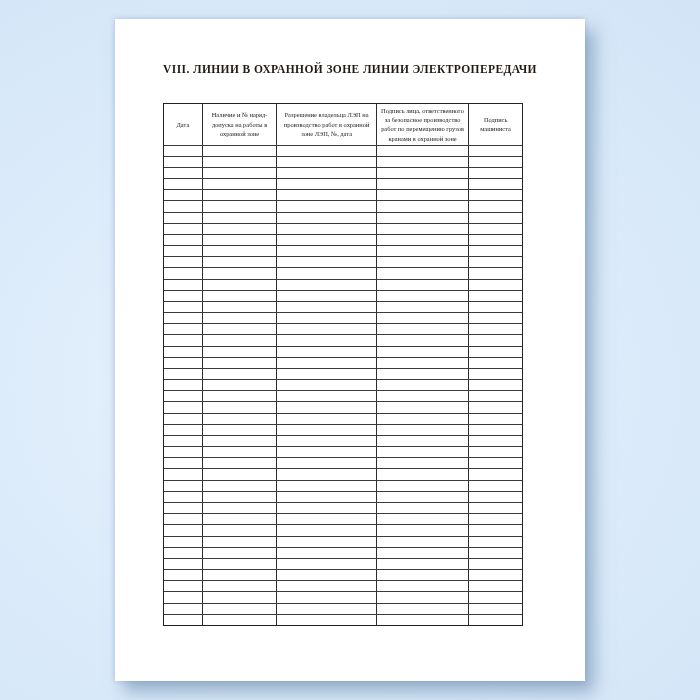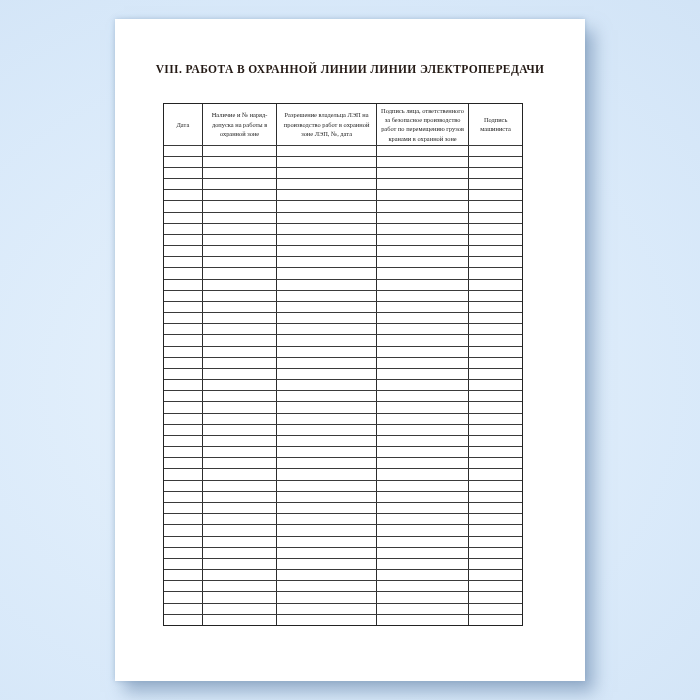--- a/index.html
+++ b/index.html
@@ -77,21 +77,21 @@
   }
   .td {
     border-right: 1px solid #2d2d2d;
   }
   .td:last-child { border-right: none; }
 </style>
 </head>
 <body>
 
 <div class="page">
-  <div class="title">VIII. РАБОТА В ОХРАННОЙ ЛИНИИ ЛИНИИ ЭЛЕКТРОПЕРЕДАЧИ</div>
+  <div class="title">VIII. ЛИНИИ В ОХРАННОЙ ЗОНЕ ЛИНИИ ЭЛЕКТРОПЕРЕДАЧИ</div>
 
   <div class="journal-table">
     <div class="thead">
       <div class="th">Дата</div>
       <div class="th">Наличие и № наряд-допуска на работы в охранной зоне</div>
       <div class="th">Разрешение владельца ЛЭП на производство работ в охранной зоне ЛЭП, №, дата</div>
       <div class="th">Подпись лица, ответственного за безопасное производство работ по перемещению грузов кранами в охранной зоне</div>
       <div class="th">Подпись машиниста</div>
     </div>
     <div class="tbody">

